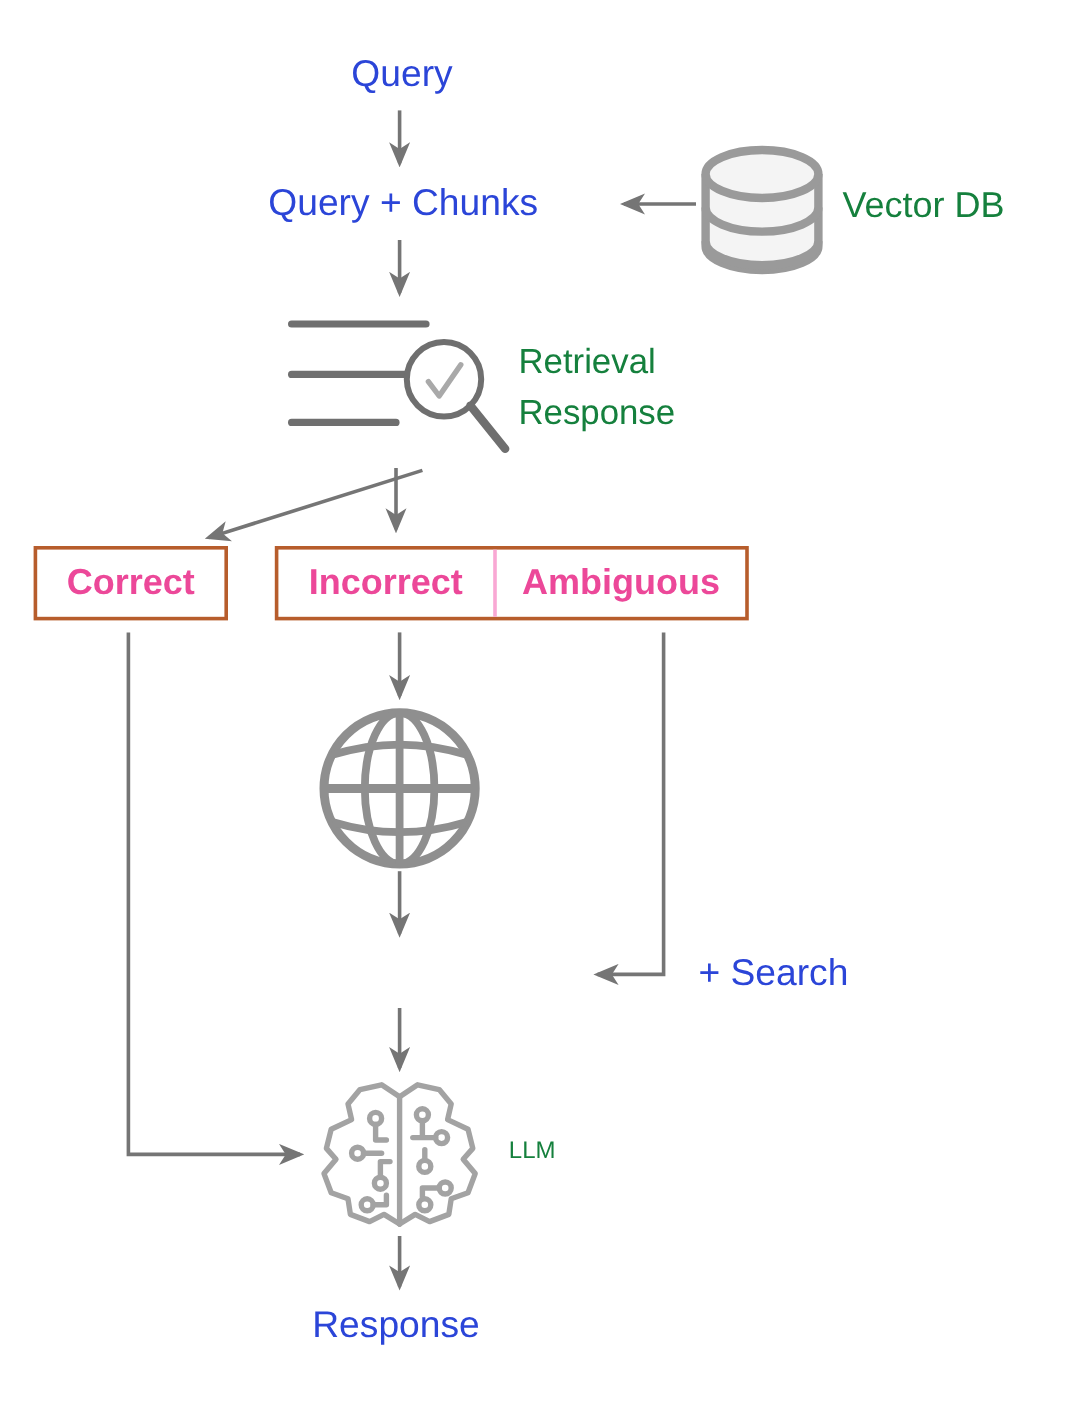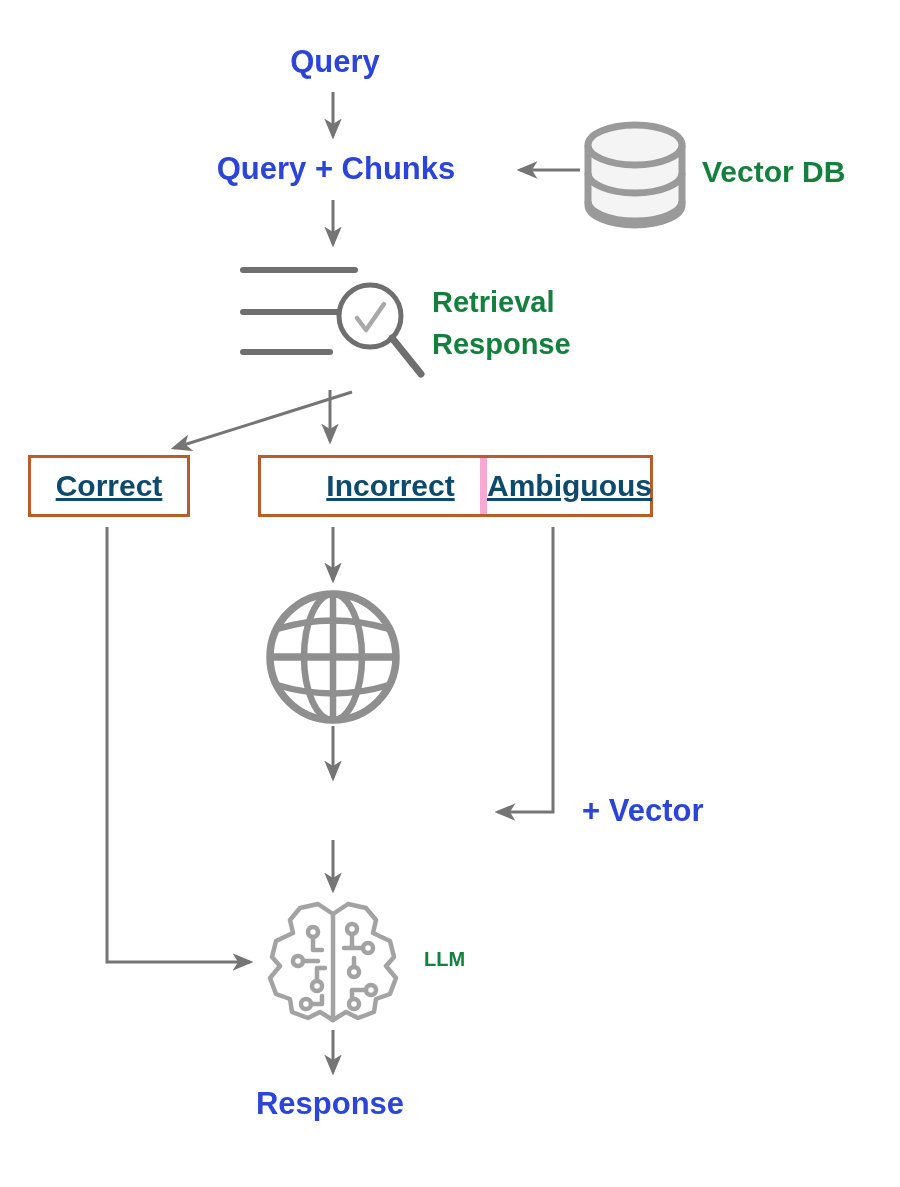--- a/index.html
+++ b/index.html
@@ -6,45 +6,44 @@
   .canvas{
     position:relative;
     width:900px;height:1187px;
     background:#ffffff;
     font-family:"Liberation Sans", sans-serif;
     overflow:hidden;
   }
   .layer{position:absolute;left:0;top:0;}
   .label{
     position:absolute;
-    font-weight:700;
+    font-weight:400;
     white-space:nowrap;
     line-height:1.12;
   }
   .label.blue{color:#2B45D8;font-size:31px;}
   .label.gray{color:#15803d;font-size:29px;}
   .label.center{text-align:center;}
   .label.wrap{white-space:normal;}
   .box{
     position:absolute;
     border:3px solid #B75D2C;
     box-sizing:border-box;
     display:flex;
     align-items:center;
     background:#ffffff;
   }
   .box .cell{
     display:flex;align-items:center;justify-content:center;
     height:100%;
-    color:#0c4a6e;
+    color:#ec4899;
     font-weight:700;
     font-size:30px;
-    text-decoration:underline;
   }
-  .cell.divided{border-left:7px solid #f9a8d4;}
+  .cell.divided{border-left:3px solid #f9a8d4;}
 </style>
 </head>
 <body>
 
 <div class="canvas">
 
   <svg class="layer" width="900" height="1187" viewBox="0 0 900 1187">
     <defs>
       <marker id="ah" viewBox="0 0 12 10" refX="10" refY="5" markerWidth="7" markerHeight="6" orient="auto">
         <path d="M0,0 L12,5 L0,10 L3.2,5 Z" fill="#757575"></path>
@@ -117,28 +116,28 @@
   <div class="label blue center" style="left:235px;top:45px;width:200px;">Query</div>
 
   <div class="label blue center" style="left:186px;top:152px;width:300px;">Query + Chunks</div>
 
   <div class="label gray" style="left:702px;top:155px;font-size:30px;">Vector DB</div>
 
   <div class="label gray wrap" style="left:432px;top:281px;width:160px;line-height:42px;">Retrieval Response</div>
 
 
 
-  <div class="label blue" style="left:582px;top:794px;">+ Vector</div>
+  <div class="label blue" style="left:582px;top:794px;">+ Search</div>
 
   <div class="label gray" style="left:424px;top:948px;font-size:20px;">LLM</div>
 
   <div class="label blue center" style="left:180px;top:1087px;width:300px;">Response</div>
 
   <div class="box" style="left:28px;top:455px;width:162px;height:62px;justify-content:center;">
     <span class="cell">Correct</span>
   </div>
 
-  <div class="box" style="left:258px;top:455px;width:395px;height:62px;padding-left:40px;">
+  <div class="box" style="left:229px;top:455px;width:395px;height:62px;">
     <span class="cell" style="flex:0 0 179px;">Incorrect</span>
     <span class="cell divided" style="flex:1 1 auto;">Ambiguous</span>
   </div>
 
 </div>
 
 </body></html>

